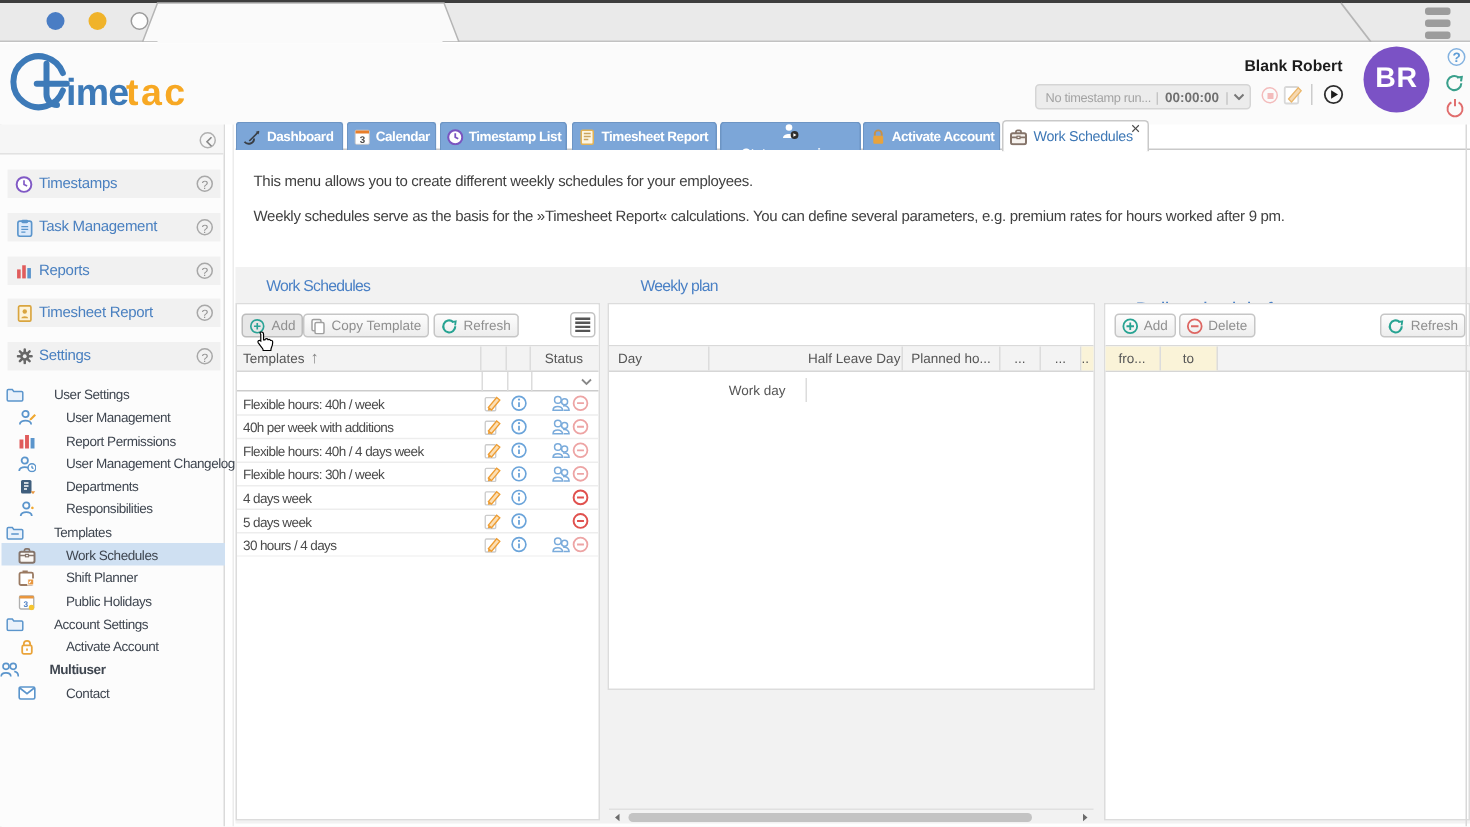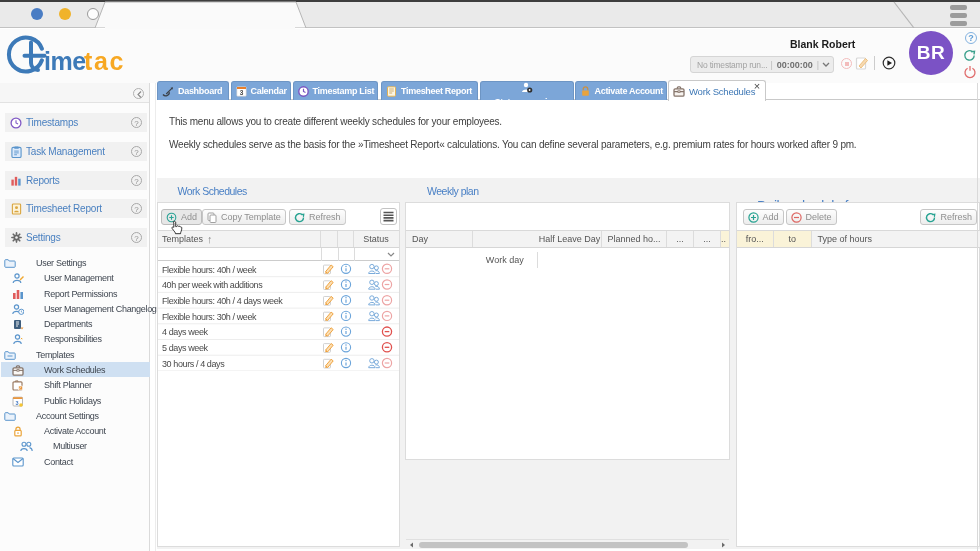--- a/index.html
+++ b/index.html
@@ -61,21 +61,21 @@
   <rect x="1.5" y="2" width="9" height="11" rx="1" fill="#fff" stroke="#d8d8d8" stroke-width="1.2"></rect>
   <path d="M4,10 L10.5,2.5 L12.5,4.5 L6,12 Z" fill="#f6d9b2" stroke="#eab66a" stroke-width="0.8"></path>
 </svg>
 <div class="abs" style="left:874px;top:56px;width:1px;height:14px;background:#ccc;"></div>
 
 <svg class="abs" style="left:882px;top:56px;" width="14" height="14" viewBox="0 0 14 14">
   <circle cx="7" cy="7" r="5.8" fill="none" stroke="#2e2e2e" stroke-width="1.2"></circle>
   <path d="M5.4,4.2 L10,7 L5.4,9.8 Z" fill="#1c1c1c"></path>
 </svg>
 
-<div class="abs" style="left:790px;top:38px;width:105px;font-size:10.5px;font-weight:bold;color:#1c1c1c;">Blank Robert</div>
+<div class="abs" style="left:790px;top:38px;width:105px;text-align:right;font-size:10.5px;font-weight:bold;color:#1c1c1c;">Blank Robert</div>
 
 <div class="abs" style="left:909px;top:31px;width:44px;height:44px;border-radius:50%;background:#7b52c5;color:#fff;font-size:19px;font-weight:bold;display:flex;align-items:center;justify-content:center;letter-spacing:0.5px;">BR</div>
 
 <div class="abs" style="left:965px;top:32px;width:12px;height:12px;border:1.2px solid #83b2e0;border-radius:50%;color:#5e9cd6;font-size:9px;font-weight:bold;text-align:center;line-height:10px;">?</div>
 <svg class="abs" style="left:962px;top:48px;" width="15" height="15" viewBox="0 0 15 15">
   <path d="M12.2,7.5 A 4.7 4.7 0 1 1 10.3,3.6" fill="none" stroke="#3aa08c" stroke-width="1.4"></path>
   <path d="M9.3,3.7 L12.5,3.3 L12,6.3" fill="none" stroke="#3aa08c" stroke-width="1.4"></path>
 </svg>
 <svg class="abs" style="left:963px;top:65px;" width="14" height="14" viewBox="0 0 14 14">
   <path d="M4.6,3.2 A 5 5 0 1 0 9.4,3.2" fill="none" stroke="#e06c6c" stroke-width="1.3"></path>
@@ -307,21 +307,20 @@
   <div class="btn" style="right:2px;top:6px;">
     <svg width="11" height="11" viewBox="0 0 11 11">
         <path d="M9.5,5.5 A 4 4 0 1 1 8,2.5" fill="none" stroke="#27a392" stroke-width="1.4"></path>
         <path d="M7.2,2.7 L9.8,2.3 L9.4,4.9" fill="none" stroke="#27a392" stroke-width="1.2"></path>
       </svg>
     Refresh
   </div>
   <div class="abs" style="left:0;top:28px;width:279px;height:17px;background:#f3f3f3;border-bottom:1px solid #d6d6d6;">
     <div class="hcell" style="left:0;width:37.5px;background:#faf3d8;justify-content:center;">fro...</div>
     <div class="hcell" style="left:37.5px;width:37.5px;background:#faf3d8;justify-content:center;">to</div>
-    <div class="hcell" style="left:75px;width:167.5px;padding-left:6px;border-right:none;">Type of hours</div>
   </div>
 </div>
 
 <svg class="abs" style="left:169px;top:220px;z-index:9;" width="15" height="15" viewBox="0 0 17 17">
   <path d="M6,1.5 c1,0 1.6,0.6 1.6,1.8 l0,4.2 1,0 c0,0 0.3,-1 1.2,-1 0.7,0 1,0.4 1.2,0.8 0.4,-0.3 1.4,-0.4 1.8,0.5 1,-0.2 1.7,0.3 1.7,1.4 0,1.2 -0.3,2.6 -0.8,3.7 -0.4,1 -0.6,1.6 -0.6,2.6 l-5.8,0 c0,-0.6 -0.2,-1.3 -0.8,-2 -0.5,-0.7 -2.1,-2.6 -2.9,-3.8 -0.5,-0.8 -0.2,-1.7 0.7,-1.8 0.6,-0.1 1.2,0.4 1.2,0.4 l0,-5 C4.5,2.1 5,1.5 6,1.5 Z" fill="#fff" stroke="#000" stroke-width="0.9"></path>
 </svg>
 
 <div class="abs" style="left:0;top:83px;width:1px;height:468px;background:#cfcfcf;"></div>
 <div class="abs" style="left:977px;top:83px;width:1px;height:468px;background:#d9d9d9;"></div>
 
@@ -470,21 +469,21 @@
   <span>Account Settings</span>
 </div>
 <div class="tr" style="left:12px;top:425px;">
   <svg width="12" height="11" viewBox="0 0 12 11">
       <path d="M3.9,4.3 V3.3 a2.1 2.1 0 0 1 4.2,0 V4.3" fill="none" stroke="#eaa43a" stroke-width="1.2"></path>
       <rect x="2.8" y="4.3" width="6.4" height="5.6" rx="1" fill="#fff" stroke="#eaa43a" stroke-width="1.2"></rect>
       <path d="M6,6.3 v1.6" stroke="#eaa43a" stroke-width="1.1"></path>
     </svg>
   <span>Activate Account</span>
 </div>
-<div class="tr" style="left:20px;top:440px;">
+<div class="tr" style="left:0;top:440px;font-weight:bold;">
   <svg width="13" height="11" viewBox="0 0 13 11">
       <circle cx="4" cy="3.2" r="2" fill="none" stroke="#5b95cc" stroke-width="1.1"></circle>
       <path d="M0.8,10 c0,-3.2 6.4,-3.2 6.4,0" fill="none" stroke="#5b95cc" stroke-width="1.1"></path>
       <circle cx="8.8" cy="3.2" r="2" fill="none" stroke="#5b95cc" stroke-width="1.1"></circle>
       <path d="M9.5,6.6 c1.8,0.3 2.7,1.6 2.7,3.4" fill="none" stroke="#5b95cc" stroke-width="1.1"></path>
     </svg>
   <span>Multiuser</span>
 </div>
 <div class="tr" style="left:12px;top:456px;">
   <svg width="12" height="10" viewBox="0 0 12 10">

